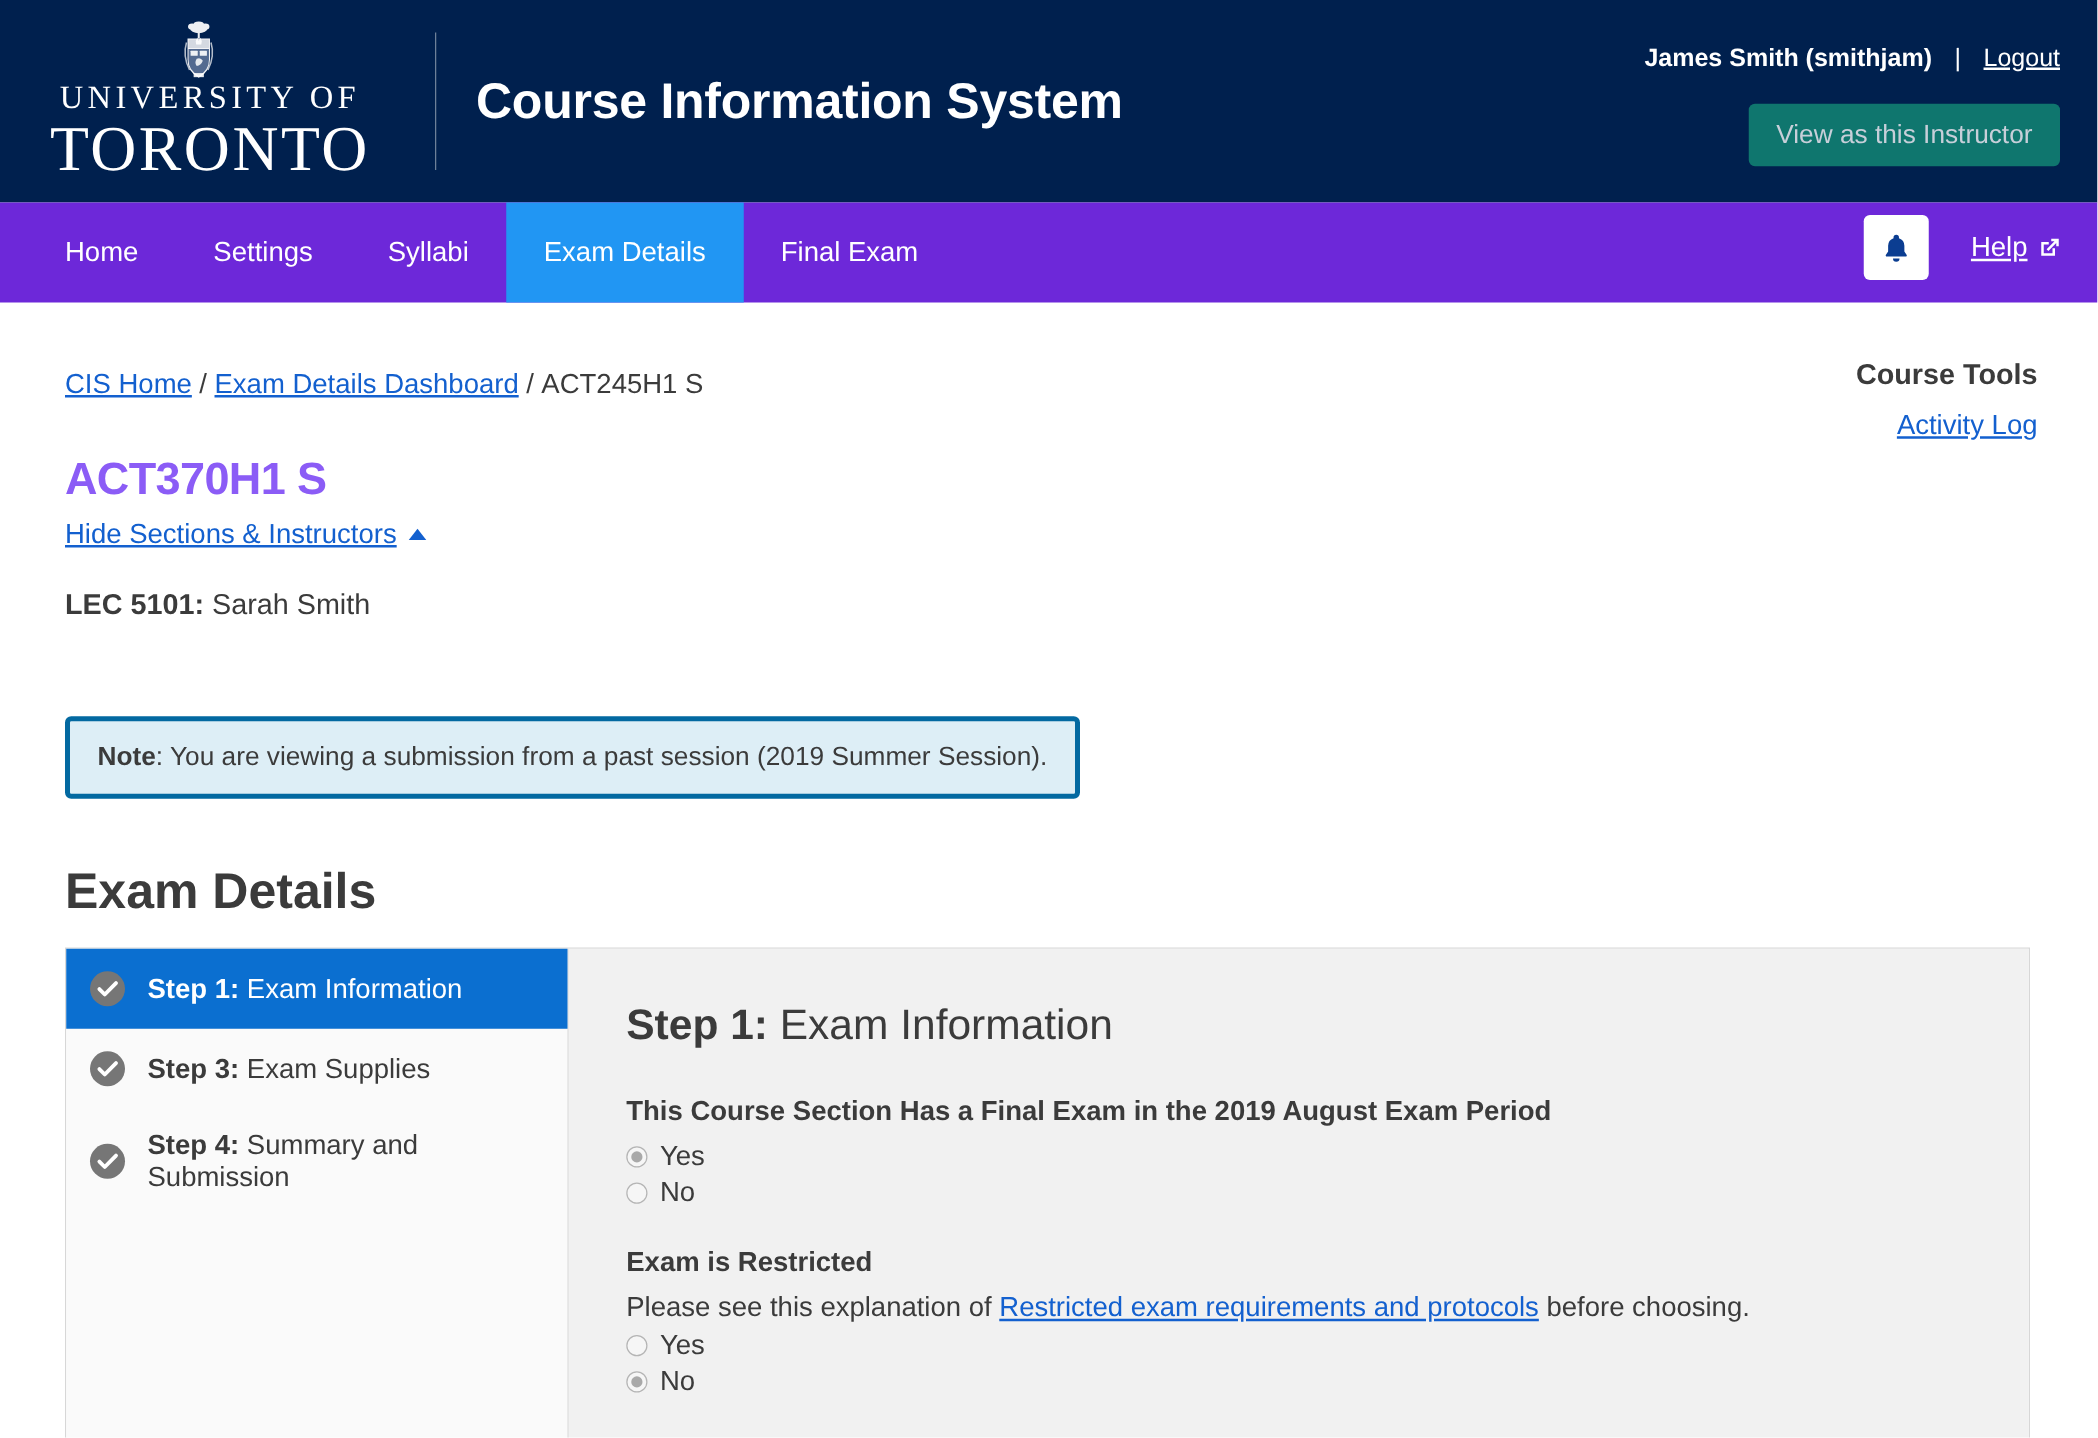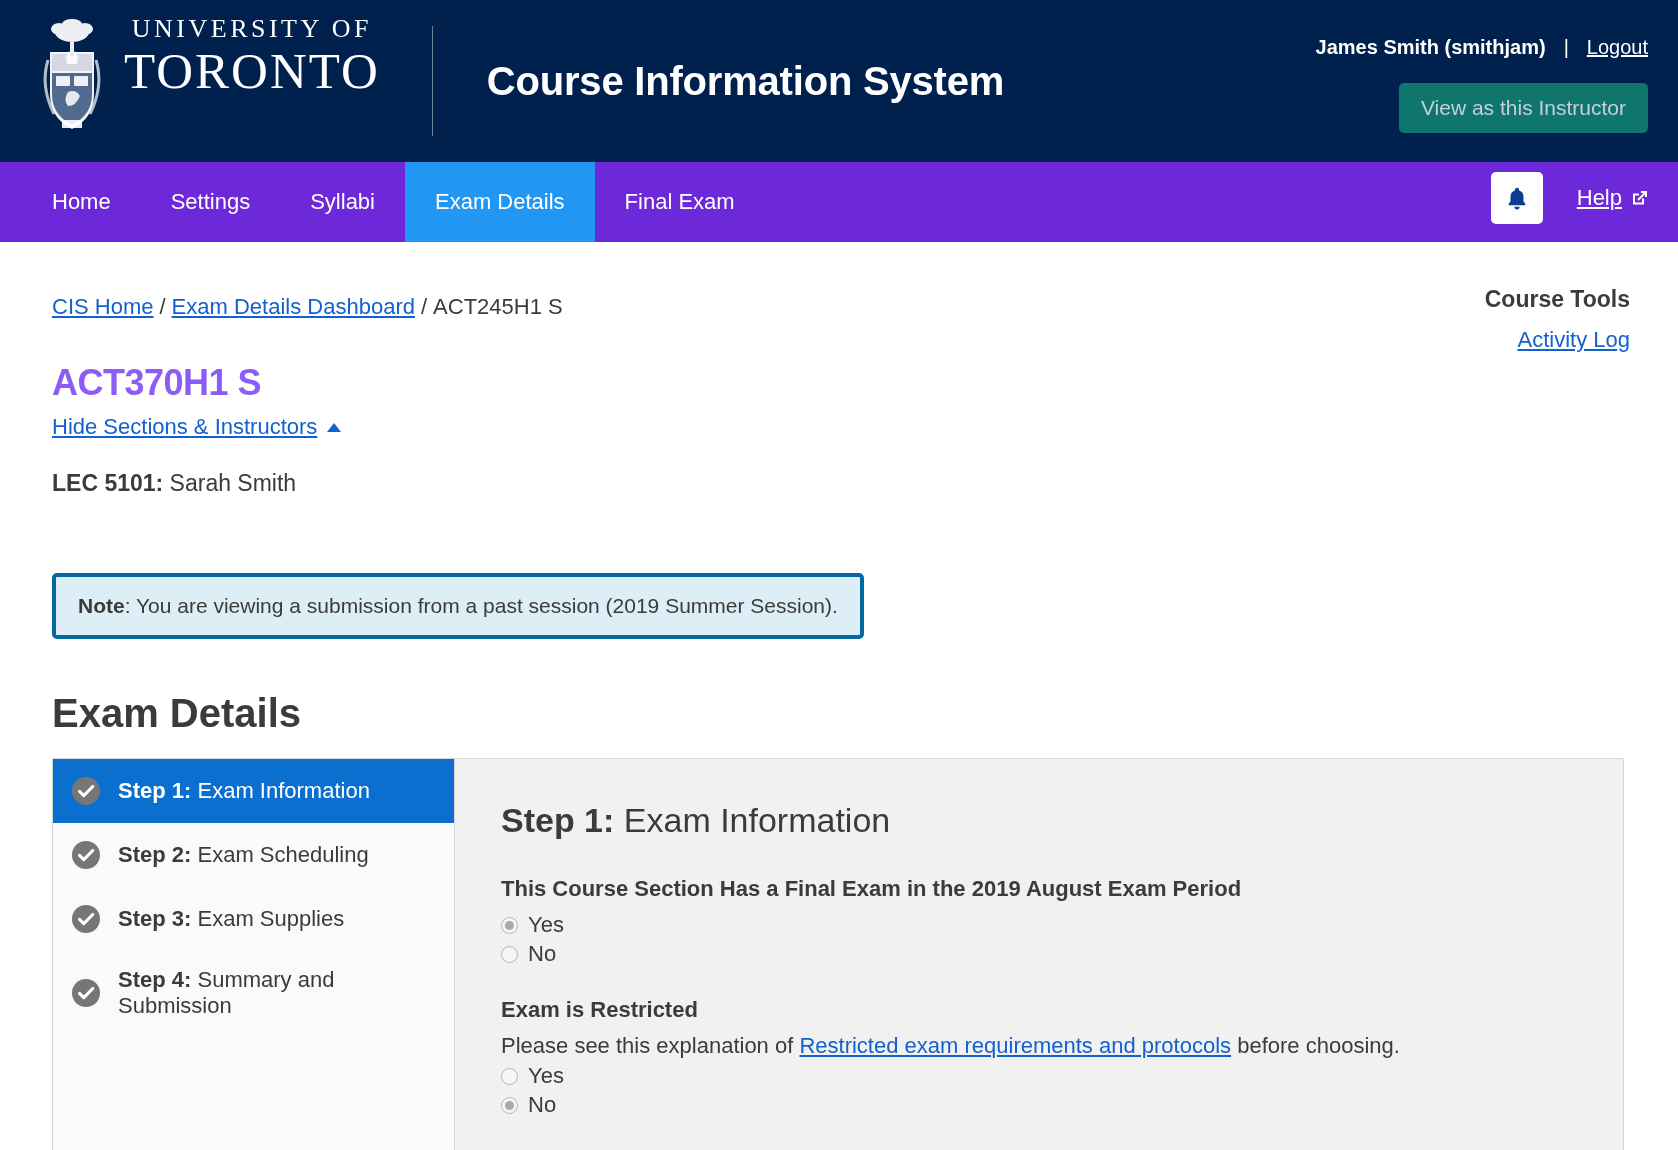--- a/index.html
+++ b/index.html
@@ -17,23 +17,24 @@
   
   .top-header {
     height: 162px;
     background: #00204e;
     position: relative;
     display: flex;
     align-items: center;
   }
   .logo-block {
     display: flex;
-    align-items: flex-start;
-    padding-left: 38px;
+    align-items: center;
+    padding-left: 22px;
     height: 130px;
+    flex-direction: column;
   }
   .crest { width: 68px; height: 120px; display: block; }
   .uoft-wordmark {
     margin-left: 18px;
     color: #ffffff;
     font-family: "Liberation Serif", serif;
     line-height: 1;
     text-align: center;
   }
   .uoft-wordmark .line1 {
@@ -50,21 +51,21 @@
   .header-divider {
     width: 1px;
     height: 110px;
     background: #6d8099;
     margin-left: 52px;
   }
   .app-title {
     color: #ffffff;
     font-size: 40px;
     font-weight: bold;
-    margin-left: 54px;
+    margin-left: 32px;
     letter-spacing: -0.2px;
   }
   .header-right {
     position: absolute;
     right: 30px;
     top: 0;
     height: 162px;
     display: flex;
     flex-direction: column;
     align-items: flex-end;
@@ -421,29 +422,20 @@
       <div class="step-item active">
         <svg class="step-check" viewBox="0 0 30 30">
           <circle cx="15" cy="15" r="14" fill="#767676"></circle>
           <path d="M8.5 15.3l4.3 4.3 9-9.1" stroke="#ffffff" stroke-width="3.1" fill="none" stroke-linecap="round" stroke-linejoin="round"></path>
         </svg>
         <div class="step-label">
           <span class="step-num">Step 1:</span><span> Exam Information</span>
         </div>
       </div>
 
-      <div class="step-item">
-        <svg class="step-check" viewBox="0 0 30 30">
-          <circle cx="15" cy="15" r="14" fill="#767676"></circle>
-          <path d="M8.5 15.3l4.3 4.3 9-9.1" stroke="#ffffff" stroke-width="3.1" fill="none" stroke-linecap="round" stroke-linejoin="round"></path>
-        </svg>
-        <div class="step-label">
-          <span class="step-num">Step 2:</span><span> Exam Scheduling</span>
-        </div>
-      </div>
 
       <div class="step-item">
         <svg class="step-check" viewBox="0 0 30 30">
           <circle cx="15" cy="15" r="14" fill="#767676"></circle>
           <path d="M8.5 15.3l4.3 4.3 9-9.1" stroke="#ffffff" stroke-width="3.1" fill="none" stroke-linecap="round" stroke-linejoin="round"></path>
         </svg>
         <div class="step-label">
           <span class="step-num">Step 3:</span><span> Exam Supplies</span>
         </div>
       </div>

